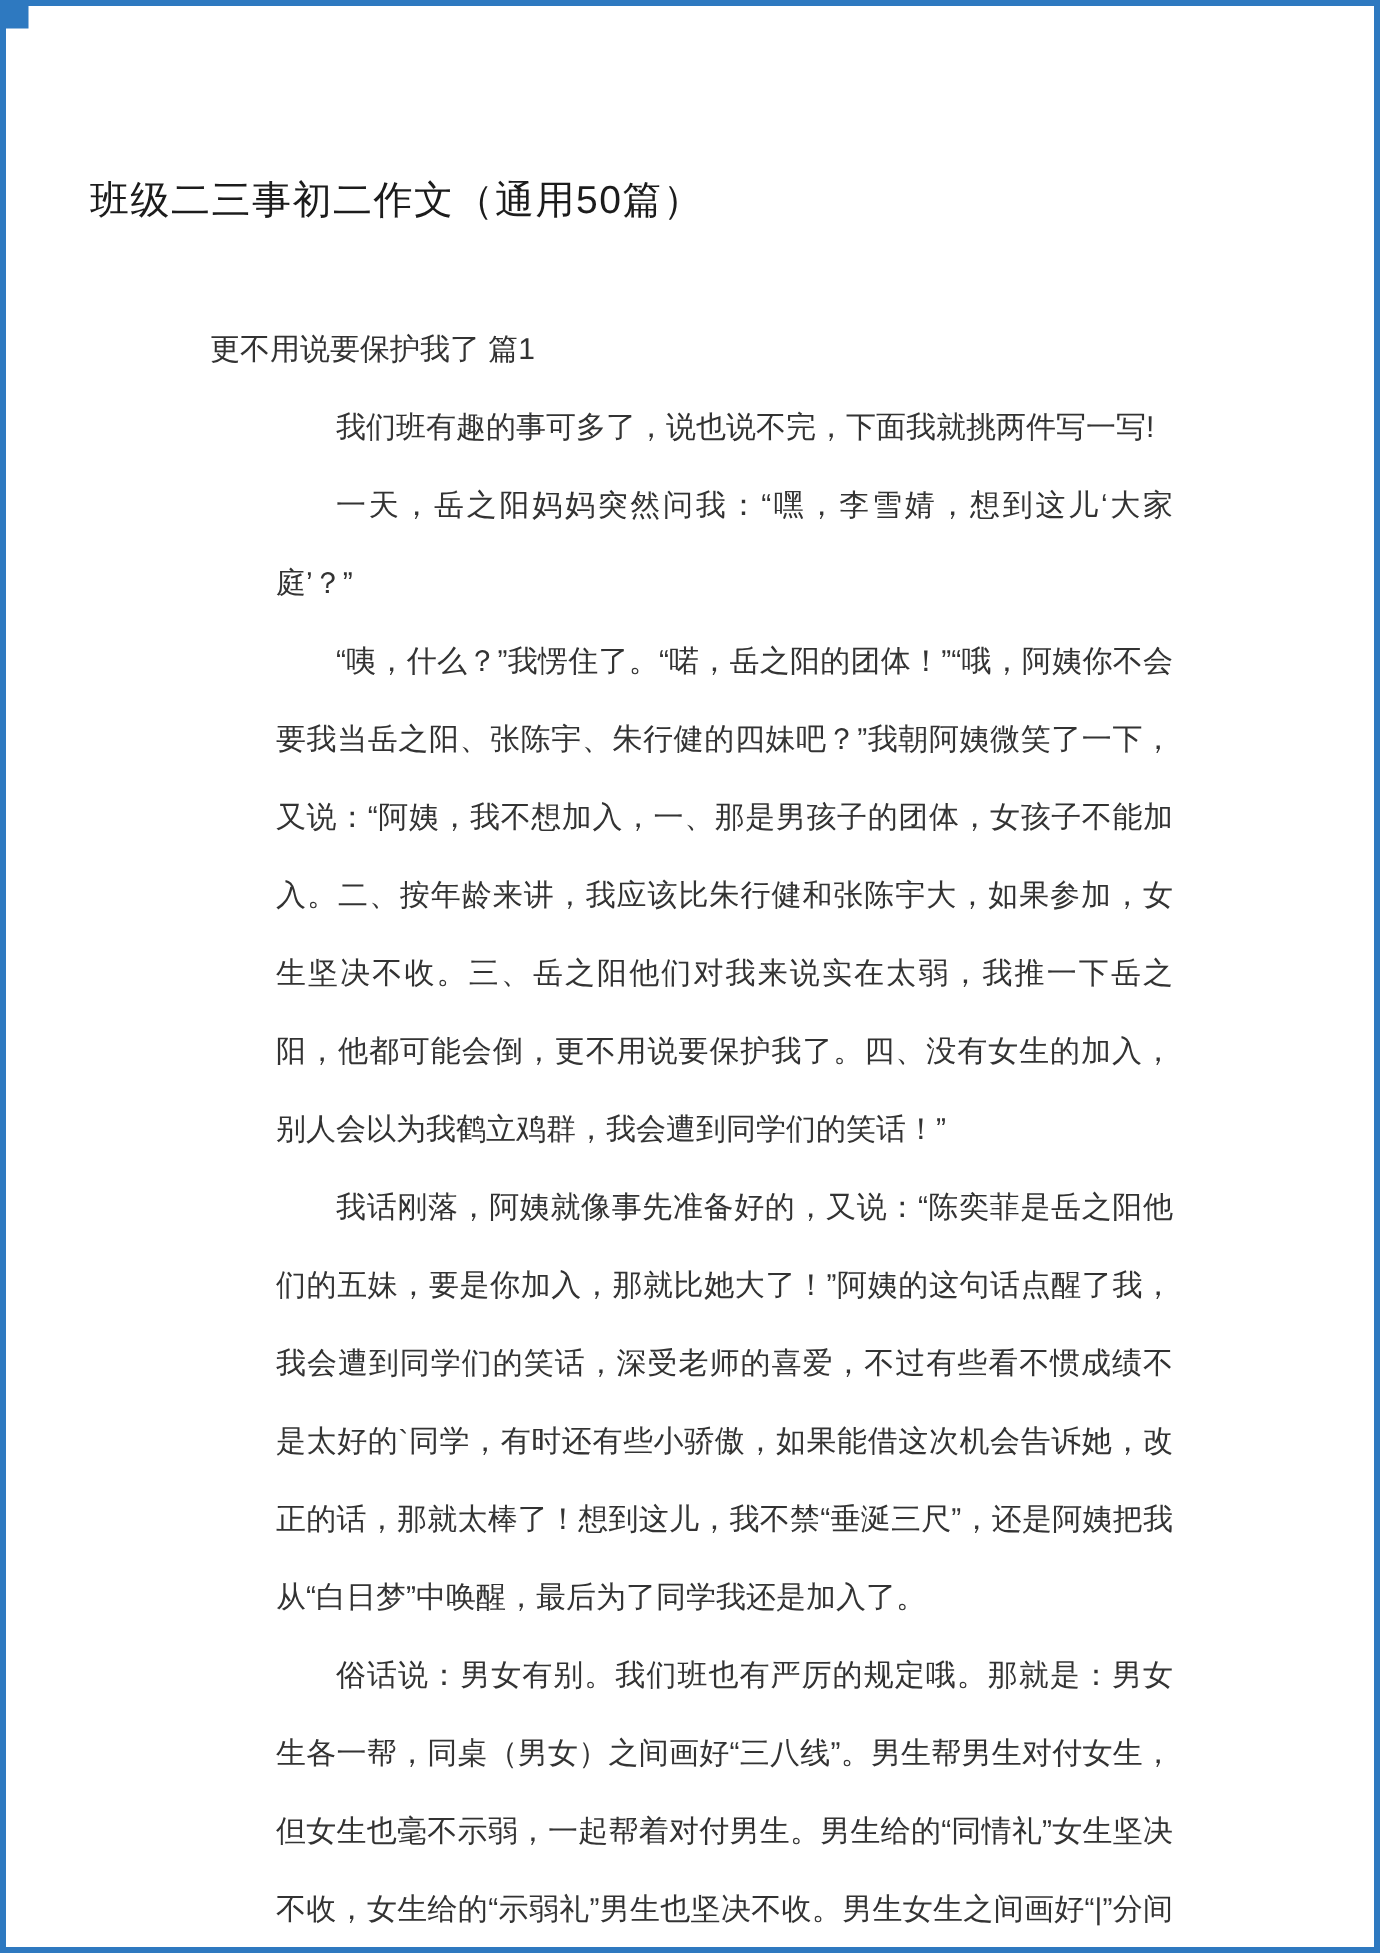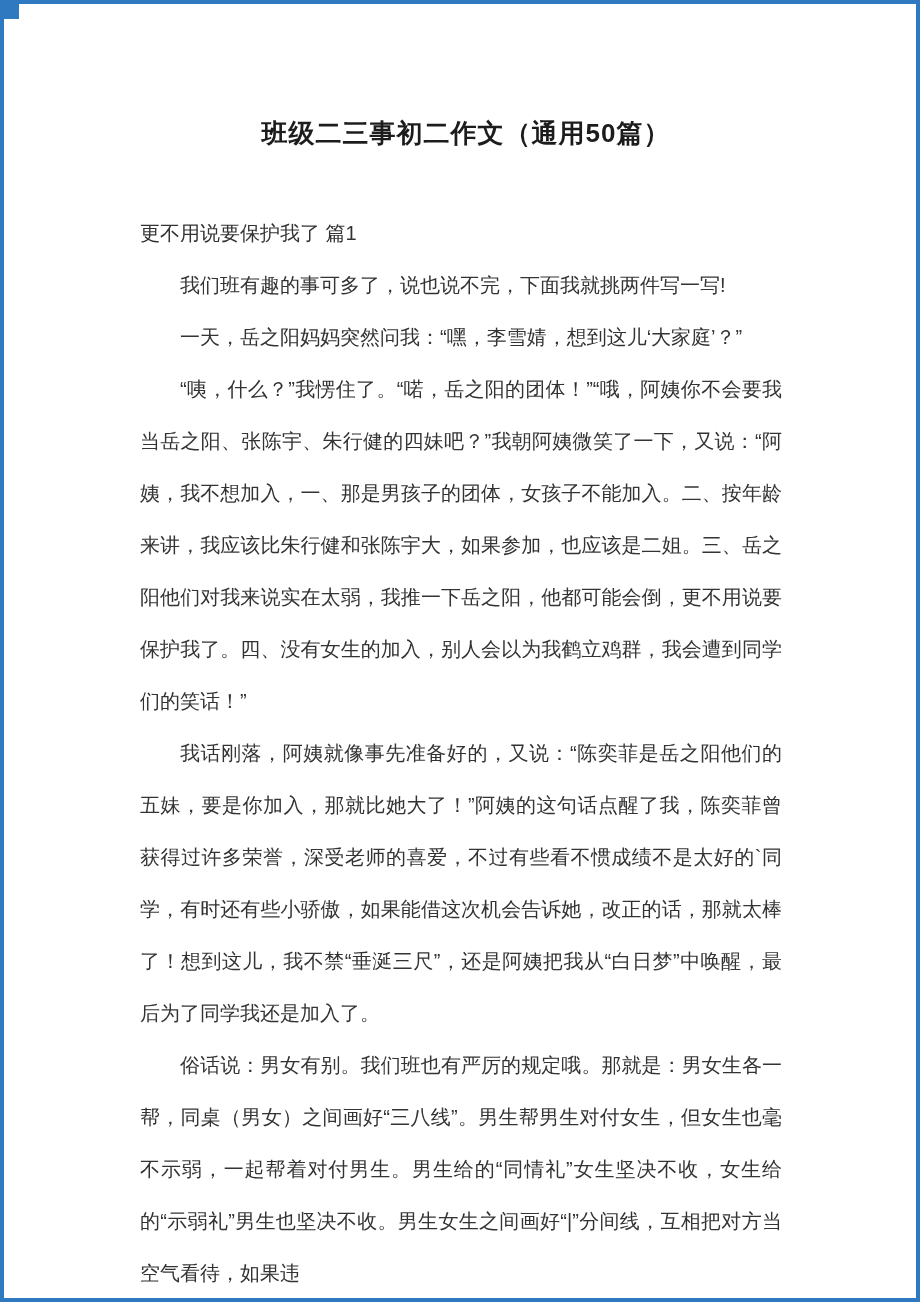--- a/index.html
+++ b/index.html
@@ -27,52 +27,53 @@
     pointer-events:none;
   }
   .corner-square{
     position:absolute;top:0;left:0;
     width:19px;height:19px;
     background:var(--border-color);
   }
   .doc-title{
     margin:0;
     padding:116px 48px 0 60px;
-    text-align:center;
+    text-align:left;
     font-size:26px;
-    font-weight:bold;
+    font-weight:normal;
     color:var(--title-color);
     letter-spacing:1px;
   }
   .doc-body{
     margin:56px 138px 0 140px;
     font-size:20px;
     color:var(--text-color);
   }
   .doc-body p{
     margin:0;
     line-height:52px;
     text-align:justify;
     word-break:break-all;
   }
   .doc-body p.indent{
     text-indent:2em;
+    margin-left:44px;
   }
 </style>
 </head>
 <body>
 
 <div class="page">
 
   <h1 class="doc-title">班级二三事初二作文（通用50篇）</h1>
 
   <div class="doc-body">
     <p>更不用说要保护我了 篇1</p>
     <p class="indent">我们班有趣的事可多了，说也说不完，下面我就挑两件写一写!</p>
     <p class="indent">一天，岳之阳妈妈突然问我：“嘿，李雪婧，想到这儿‘大家庭’？”</p>
-    <p class="indent">“咦，什么？”我愣住了。“喏，岳之阳的团体！”“哦，阿姨你不会要我当岳之阳、张陈宇、朱行健的四妹吧？”我朝阿姨微笑了一下，又说：“阿姨，我不想加入，一、那是男孩子的团体，女孩子不能加入。二、按年龄来讲，我应该比朱行健和张陈宇大，如果参加，也应该是二姐。三、岳之阳他们对我来说实在太弱，我推一下岳之阳，他都可能会倒，更不用说要保护我了。四、没有女生的加入，别人会以为我鹤立鸡群，我会遭到同学们的笑话！”</p>
-    <p class="indent">我话刚落，阿姨就像事先准备好的，又说：“陈奕菲是岳之阳他们的五妹，要是你加入，那就比她大了！”阿姨的这句话点醒了我，陈奕菲曾获得过许多荣誉，深受老师的喜爱，不过有些看不惯成绩不是太好的`同学，有时还有些小骄傲，如果能借这次机会告诉她，改正的话，那就太棒了！想到这儿，我不禁“垂涎三尺”，还是阿姨把我从“白日梦”中唤醒，最后为了同学我还是加入了。</p>
+    <p class="indent">“咦，什么？”我愣住了。“喏，岳之阳的团体！”“哦，阿姨你不会要我当岳之阳、张陈宇、朱行健的四妹吧？”我朝阿姨微笑了一下，又说：“阿姨，我不想加入，一、那是男孩子的团体，女孩子不能加入。二、按年龄来讲，我应该比朱行健和张陈宇大，如果参加，女生坚决不收。三、岳之阳他们对我来说实在太弱，我推一下岳之阳，他都可能会倒，更不用说要保护我了。四、没有女生的加入，别人会以为我鹤立鸡群，我会遭到同学们的笑话！”</p>
+    <p class="indent">我话刚落，阿姨就像事先准备好的，又说：“陈奕菲是岳之阳他们的五妹，要是你加入，那就比她大了！”阿姨的这句话点醒了我，我会遭到同学们的笑话，深受老师的喜爱，不过有些看不惯成绩不是太好的`同学，有时还有些小骄傲，如果能借这次机会告诉她，改正的话，那就太棒了！想到这儿，我不禁“垂涎三尺”，还是阿姨把我从“白日梦”中唤醒，最后为了同学我还是加入了。</p>
     <p class="indent">俗话说：男女有别。我们班也有严厉的规定哦。那就是：男女生各一帮，同桌（男女）之间画好“三八线”。男生帮男生对付女生，但女生也毫不示弱，一起帮着对付男生。男生给的“同情礼”女生坚决不收，女生给的“示弱礼”男生也坚决不收。男生女生之间画好“|”分间线，互相把对方当空气看待，如果违</p>
   </div>
 
   <div class="page-border"></div>
   <div class="corner-square"></div>
 </div>
 
 </body></html>

